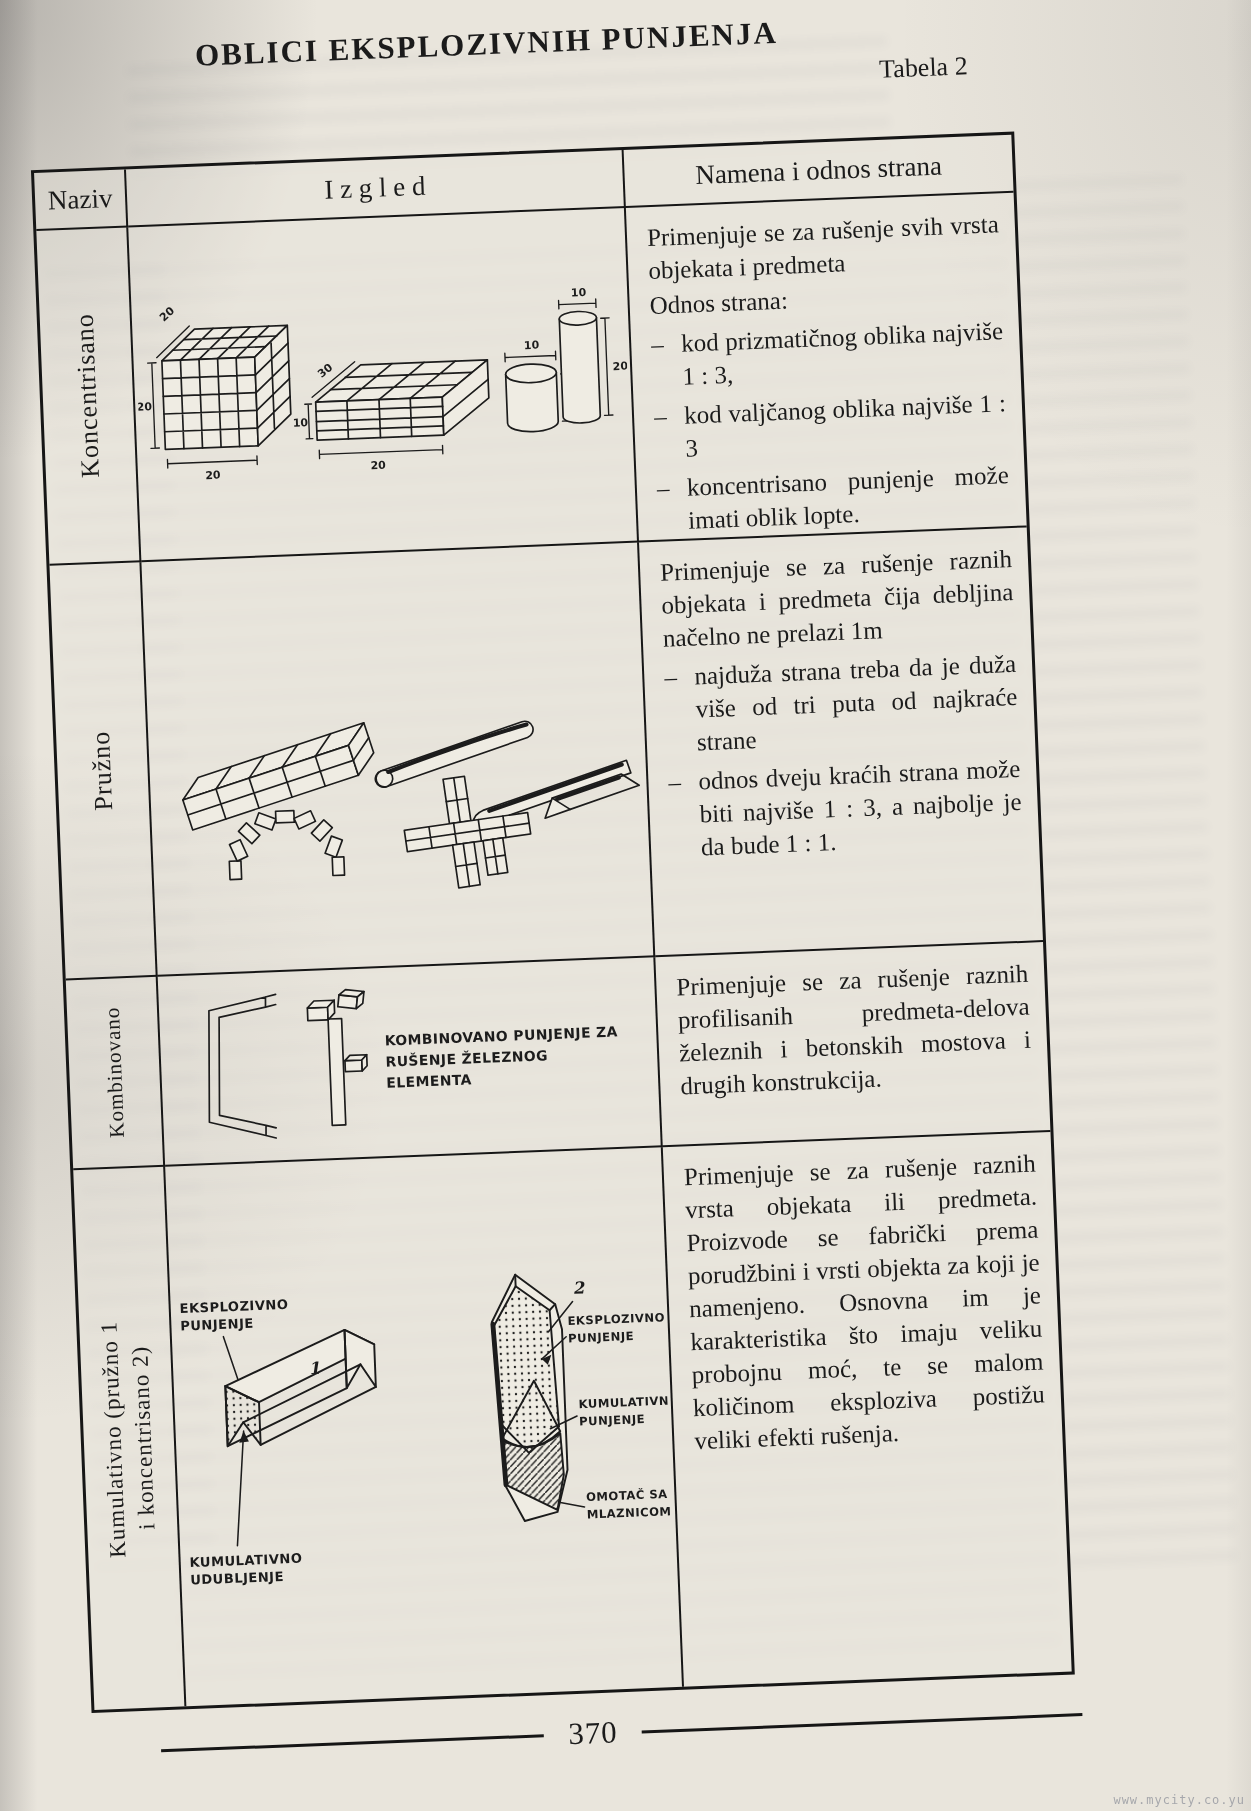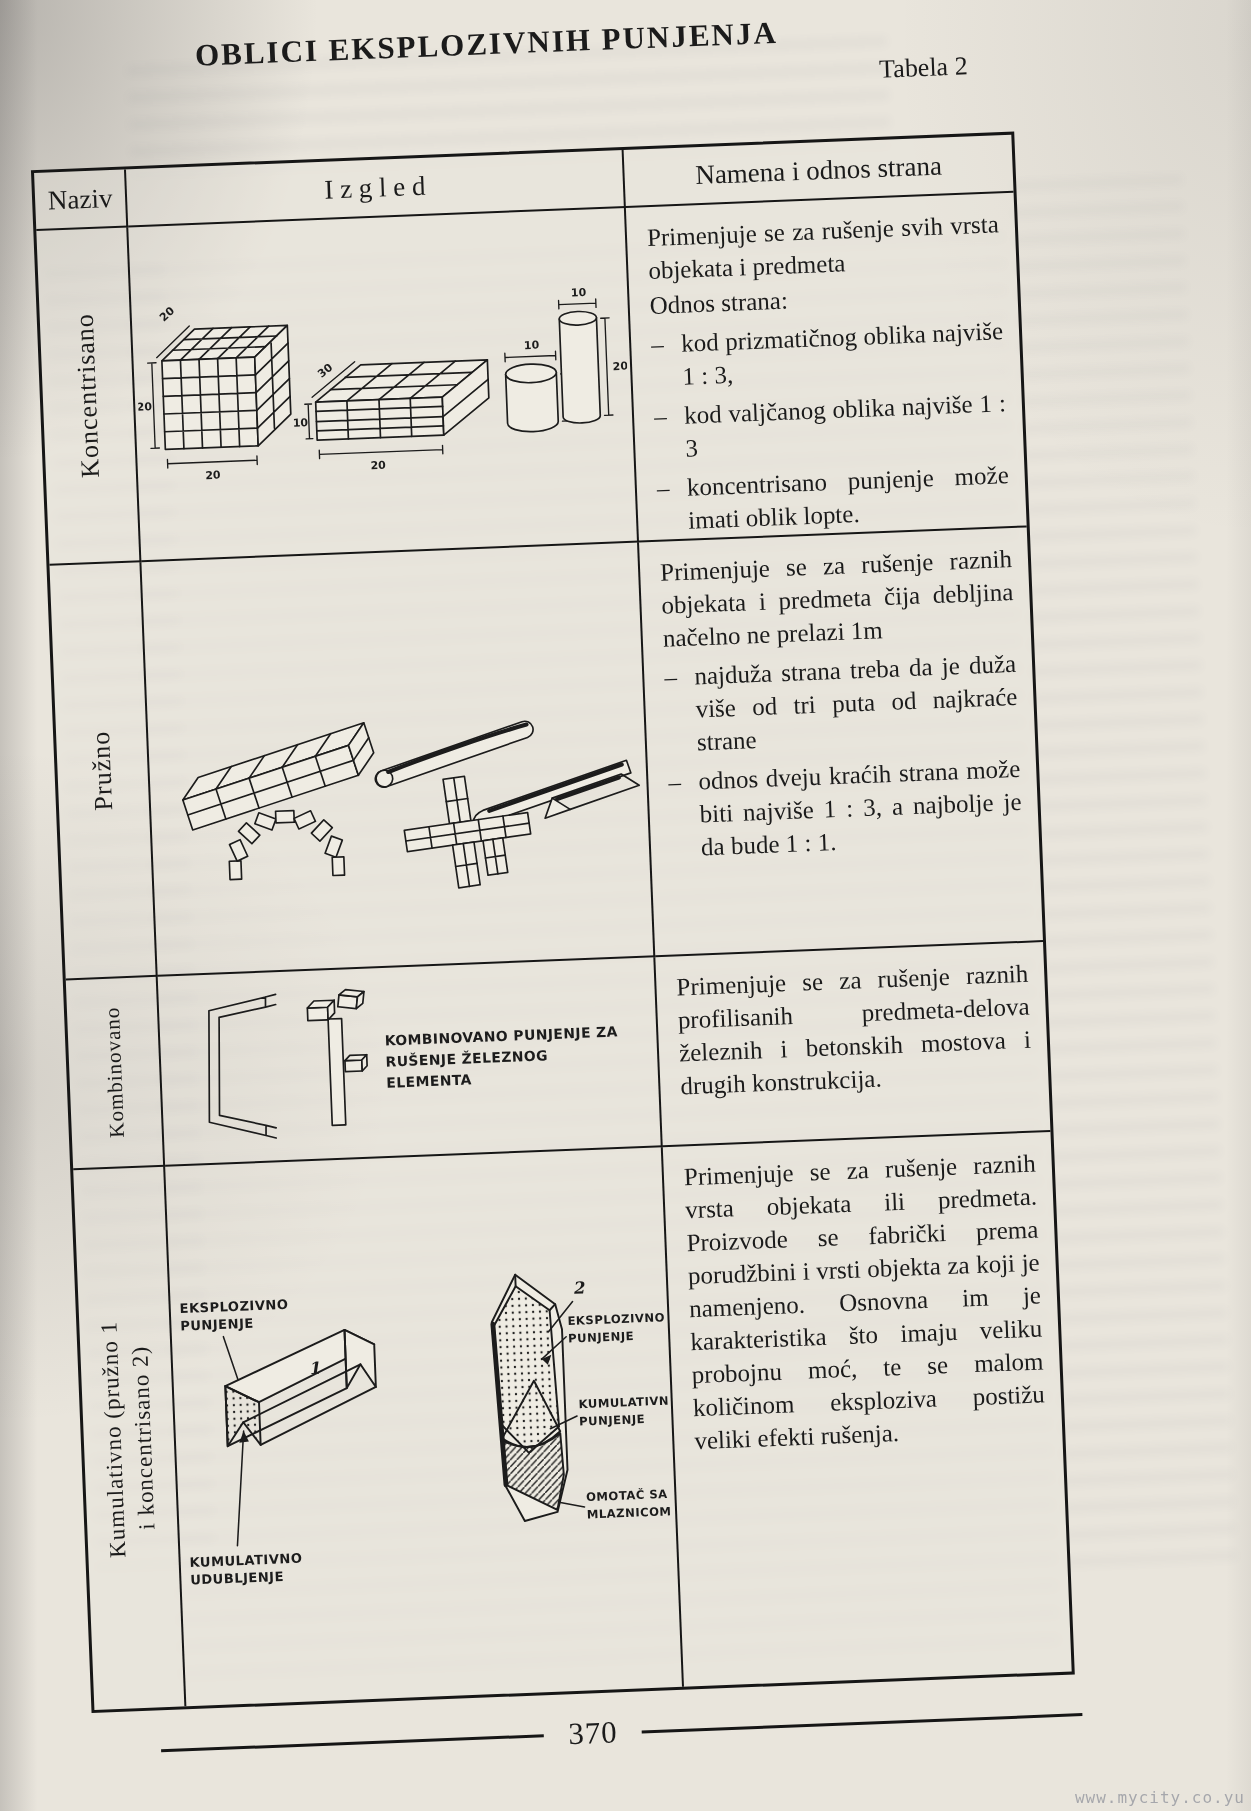--- a/index.html
+++ b/index.html
@@ -50,21 +50,21 @@
   .face{fill:#efece3;}
   .dim{stroke-width:1.6;}
   .dimt{font-family:"DejaVu Sans",sans-serif;font-size:13px;font-weight:bold;fill:#1c1c1c;stroke:none;}
   .figlab{font-family:"DejaVu Sans",sans-serif;font-weight:bold;fill:#1c1c1c;stroke:none;letter-spacing:.5px;}
   .heavy{stroke-width:5;}
   .num{font-family:"DejaVu Serif",serif;font-style:italic;font-weight:bold;font-size:17px;fill:#1c1c1c;stroke:none;}
   .pageno{position:absolute;top:1716px;left:128px;width:922px;display:flex;align-items:center;z-index:3;}
   .pageno .rule{height:3px;background:#161616;flex:1;}
   .pageno .num370{font-size:31px;margin:0 24px;letter-spacing:1px;}
   .watermark{position:absolute;right:6px;bottom:4px;font-family:"DejaVu Sans Mono",monospace;
-    font-size:16px;color:#90939c;opacity:.75;letter-spacing:1px;z-index:5;}
+    font-size:12px;color:#90939c;opacity:.75;letter-spacing:1px;z-index:5;}
 </style>
 </head>
 <body>
 
 <div class="page">
   <div class="scan">
 
     <div class="ghost" style="left:160px;top:50px;width:760px;height:110px;"></div>
     <div class="ghost" style="left:70px;top:250px;width:120px;height:1300px;opacity:.10;"></div>
     <div class="ghost" style="left:150px;top:250px;width:880px;height:1420px;opacity:.07;"></div>

